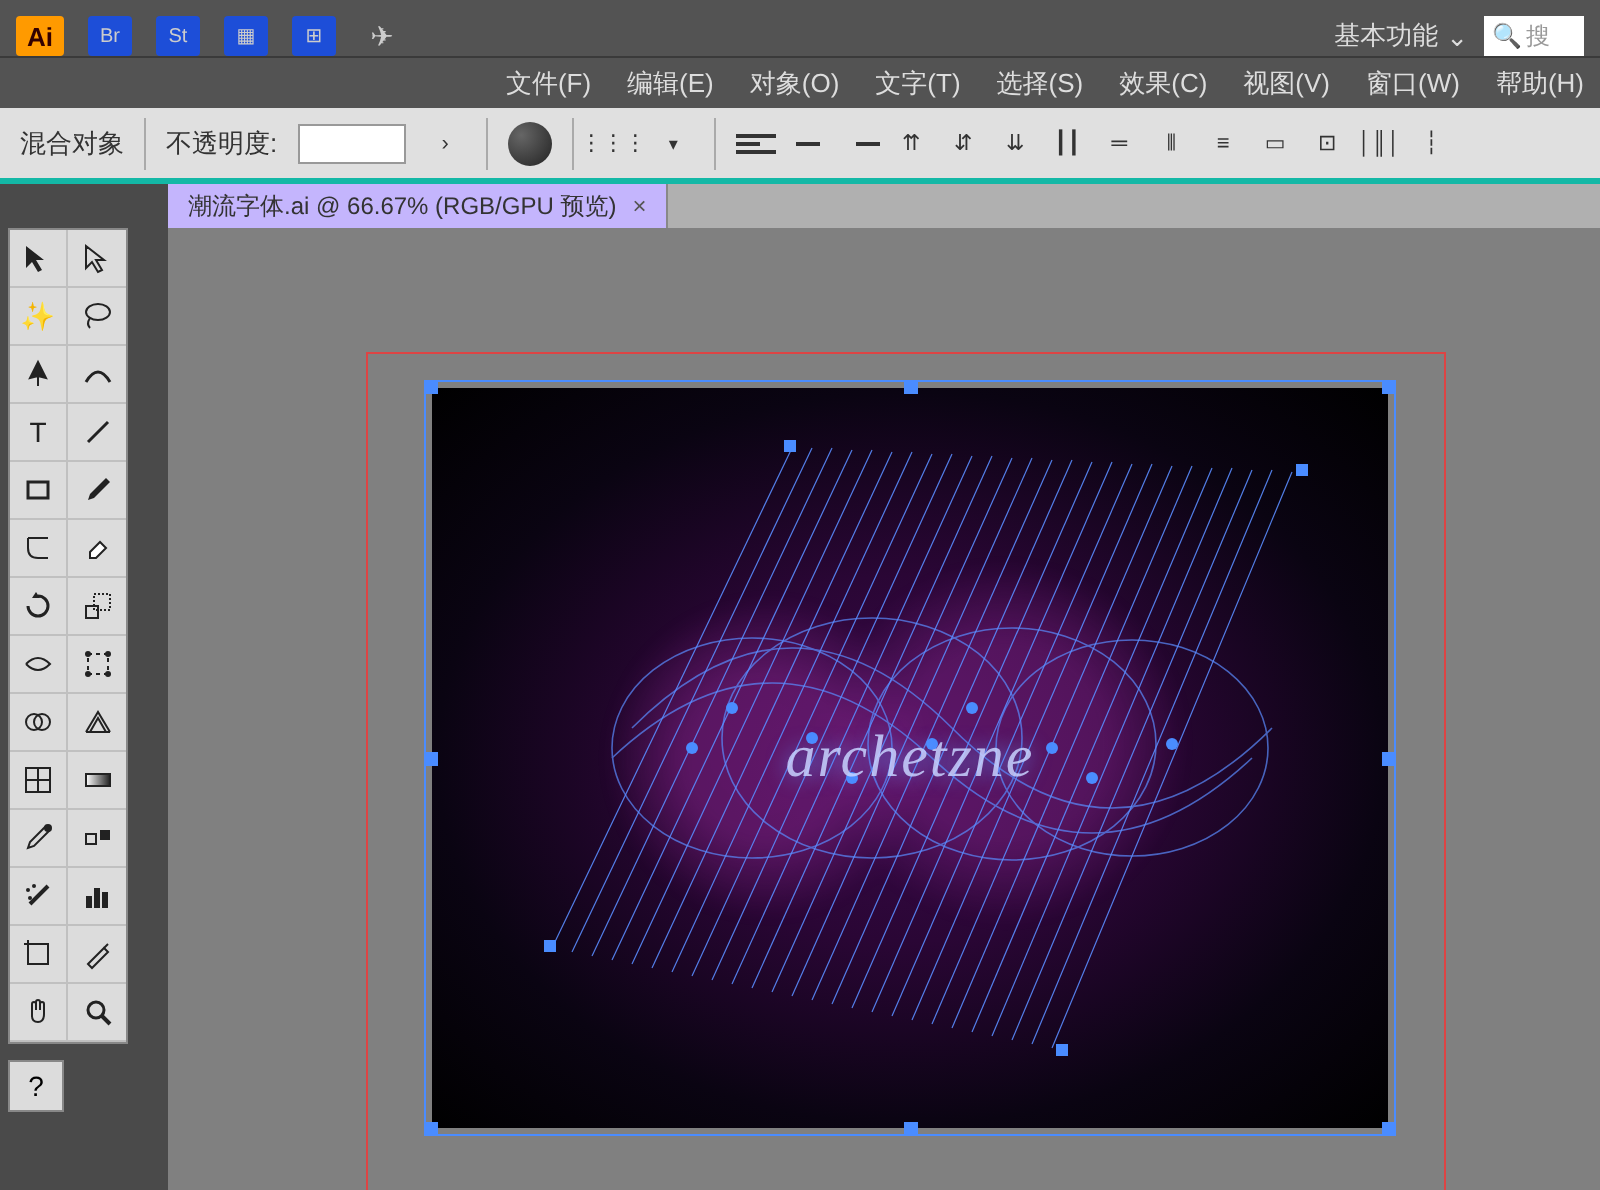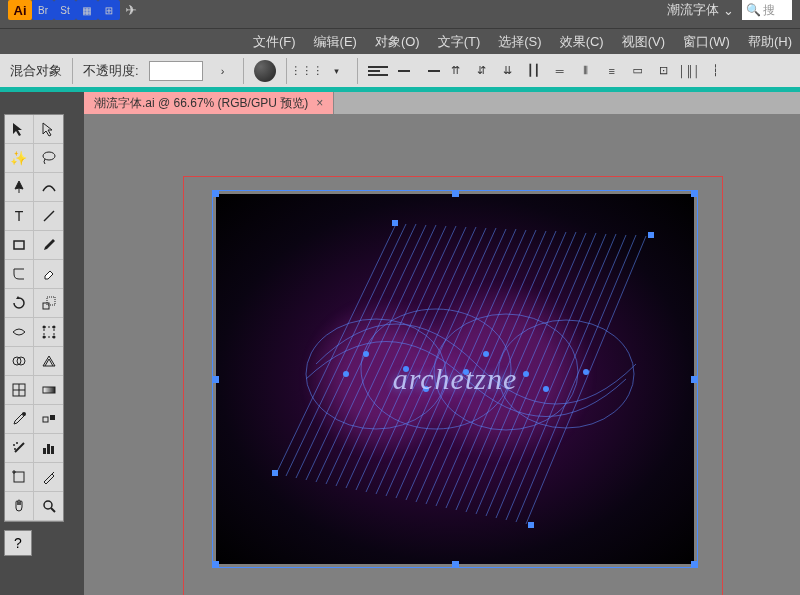--- a/index.html
+++ b/index.html
@@ -1,41 +1,41 @@
 <!DOCTYPE html>
 <html><head>
 <meta charset="utf-8">
 <style>
 * { margin: 0; padding: 0; box-sizing: border-box; font-family: "Microsoft YaHei", sans-serif; }
 body { width: 800px; height: 595px; overflow: hidden; background: #4a4a4a; }
 
-.topbar { height: 28px; background: #535353; display: flex; align-items: flex-start; padding: 0 8px; }
+.topbar { height: 28px; background: #535353; display: flex; align-items: flex-end; padding: 0 8px; gap: 12px; }
 .ai-logo { width: 24px; height: 20px; background: #ff9a00; color: #330000; font-weight: bold; font-size: 13px; display: flex; align-items: center; justify-content: center; border-radius: 2px; }
 .top-icon { width: 22px; height: 20px; background: #1d4ed8; border-radius: 2px; display: flex; align-items: center; justify-content: center; color: #ccc; font-size: 10px; }
 .top-right { margin-left: auto; display: flex; align-items: center; gap: 8px; }
 .workspace-label { color: #ddd; font-size: 13px; display: flex; align-items: center; gap: 4px; }
 .search-box { background: #fff; height: 20px; width: 50px; display: flex; align-items: center; padding: 0 4px; font-size: 12px; color: #666; }
 
 .menubar { height: 26px; background: #535353; display: flex; align-items: center; padding: 0 8px; gap: 18px; border-top: 1px solid #3a3a3a; justify-content: flex-end; }
 .menu-item { color: #ddd; font-size: 13px; cursor: pointer; }
 
-.controlbar { height: 38px; background: #e0e0e0; display: flex; align-items: center; padding: 0 10px; gap: 10px; border-bottom: 5px solid #14b8a6; }
+.controlbar { height: 38px; background: #e0e0e0; display: flex; align-items: center; padding: 0 10px; gap: 10px; border-bottom: 3px solid #14b8a6; }
 .ctrl-label { font-size: 13px; color: #333; }
 .ctrl-sep { width: 1px; height: 26px; background: #aaa; }
 .opacity-field { width: 54px; height: 20px; background: #fff; border: 1px solid #999; }
 .ctrl-btn { width: 20px; height: 20px; display: flex; align-items: center; justify-content: center; font-size: 11px; color: #333; }
 .globe-icon { width: 22px; height: 22px; border-radius: 50%; background: radial-gradient(circle at 30% 30%, #666, #222); }
 .align-icon { width: 20px; height: 16px; display: flex; flex-direction: column; gap: 2px; justify-content: center; }
 .align-icon span { height: 2px; background: #333; }
 .align-group { display: flex; gap: 6px; }
 
 .main-area { display: flex; height: calc(595px - 28px - 26px - 38px); }
 
 .doc-tab-bar { height: 22px; background: #b0b0b0; display: flex; align-items: center; }
-.doc-tab { background: #fca5a5; height: 22px; padding: 0 10px; display: flex; align-items: center; font-size: 12px; color: #333; gap: 8px; border-right: 1px solid #888; }
+.doc-tab { background: #c4b5fd; height: 22px; padding: 0 10px; display: flex; align-items: center; font-size: 12px; color: #333; gap: 8px; border-right: 1px solid #888; }
 .tab-close { font-size: 12px; color: #555; cursor: pointer; }
 
 .tool-panel { width: 84px; background: #4a4a4a; display: flex; flex-direction: column; }
 .tool-spacer { height: 22px; background: #4a4a4a; }
 .toolbox { width: 60px; margin-left: 4px; background: #dcdcdc; border: 1px solid #888; display: grid; grid-template-columns: 1fr 1fr; }
 .tool { width: 29px; height: 29px; display: flex; align-items: center; justify-content: center; border-bottom: 1px solid #c0c0c0; font-size: 14px; color: #222; cursor: pointer; }
 .tool:nth-child(odd) { border-right: 1px solid #c0c0c0; }
 .tool svg { width: 16px; height: 16px; }
 
 .canvas-area { flex: 1; display: flex; flex-direction: column; background: #808080; }
@@ -58,21 +58,21 @@
 
 <div class="topbar">
   <div class="ai-logo">Ai</div>
   <div class="top-icon">Br</div>
   <div class="top-icon">St</div>
   <div class="top-icon">▦</div>
   <div class="top-icon">⊞</div>
   <div class="top-icon" style="background:none;color:#ccc;font-size:14px;">✈</div>
   <div class="top-right">
     <div class="workspace-label">
-      <span>潮流字体</span>
+      <span>基本功能</span>
       <span>⌄</span>
     </div>
     <div class="search-box">
       <span>🔍</span>
       <span style="margin-left:2px;color:#999;">搜</span>
     </div>
   </div>
 </div>
 
 <div class="menubar">

